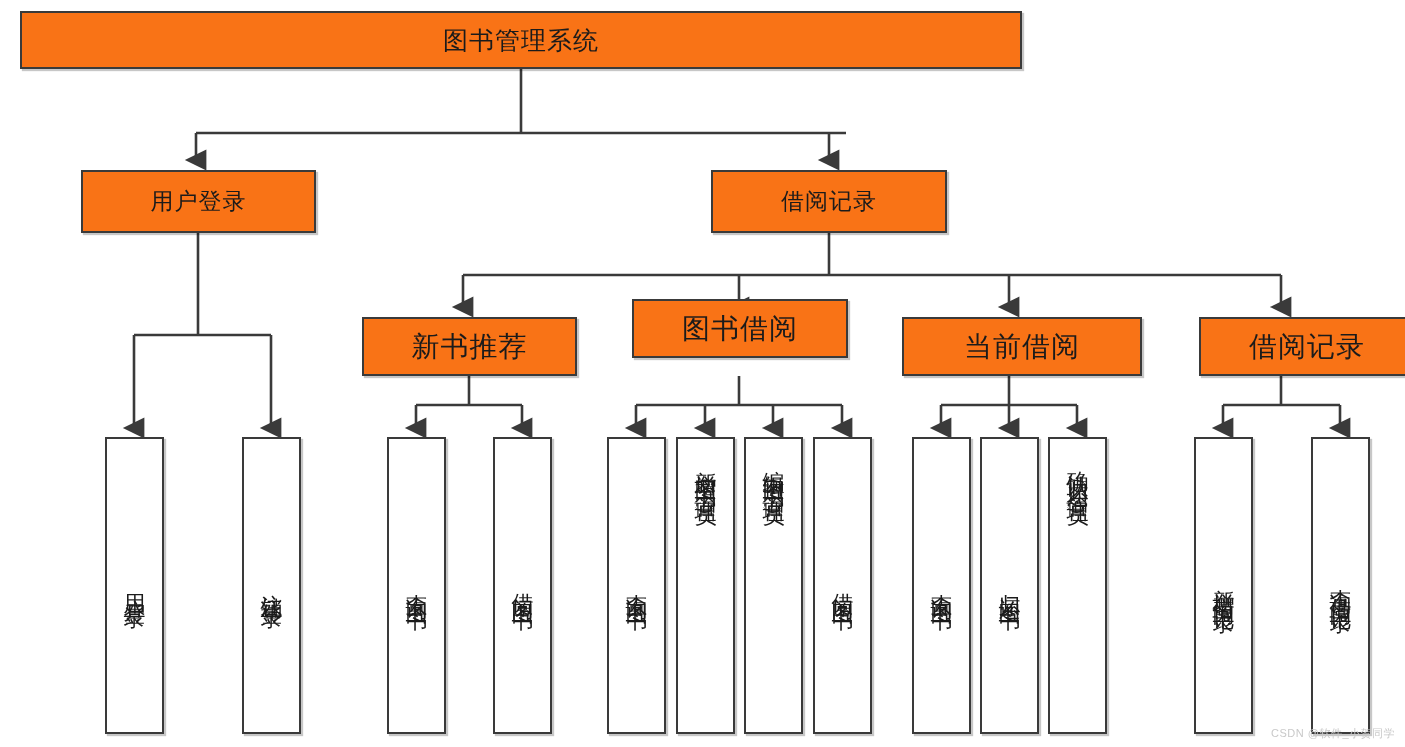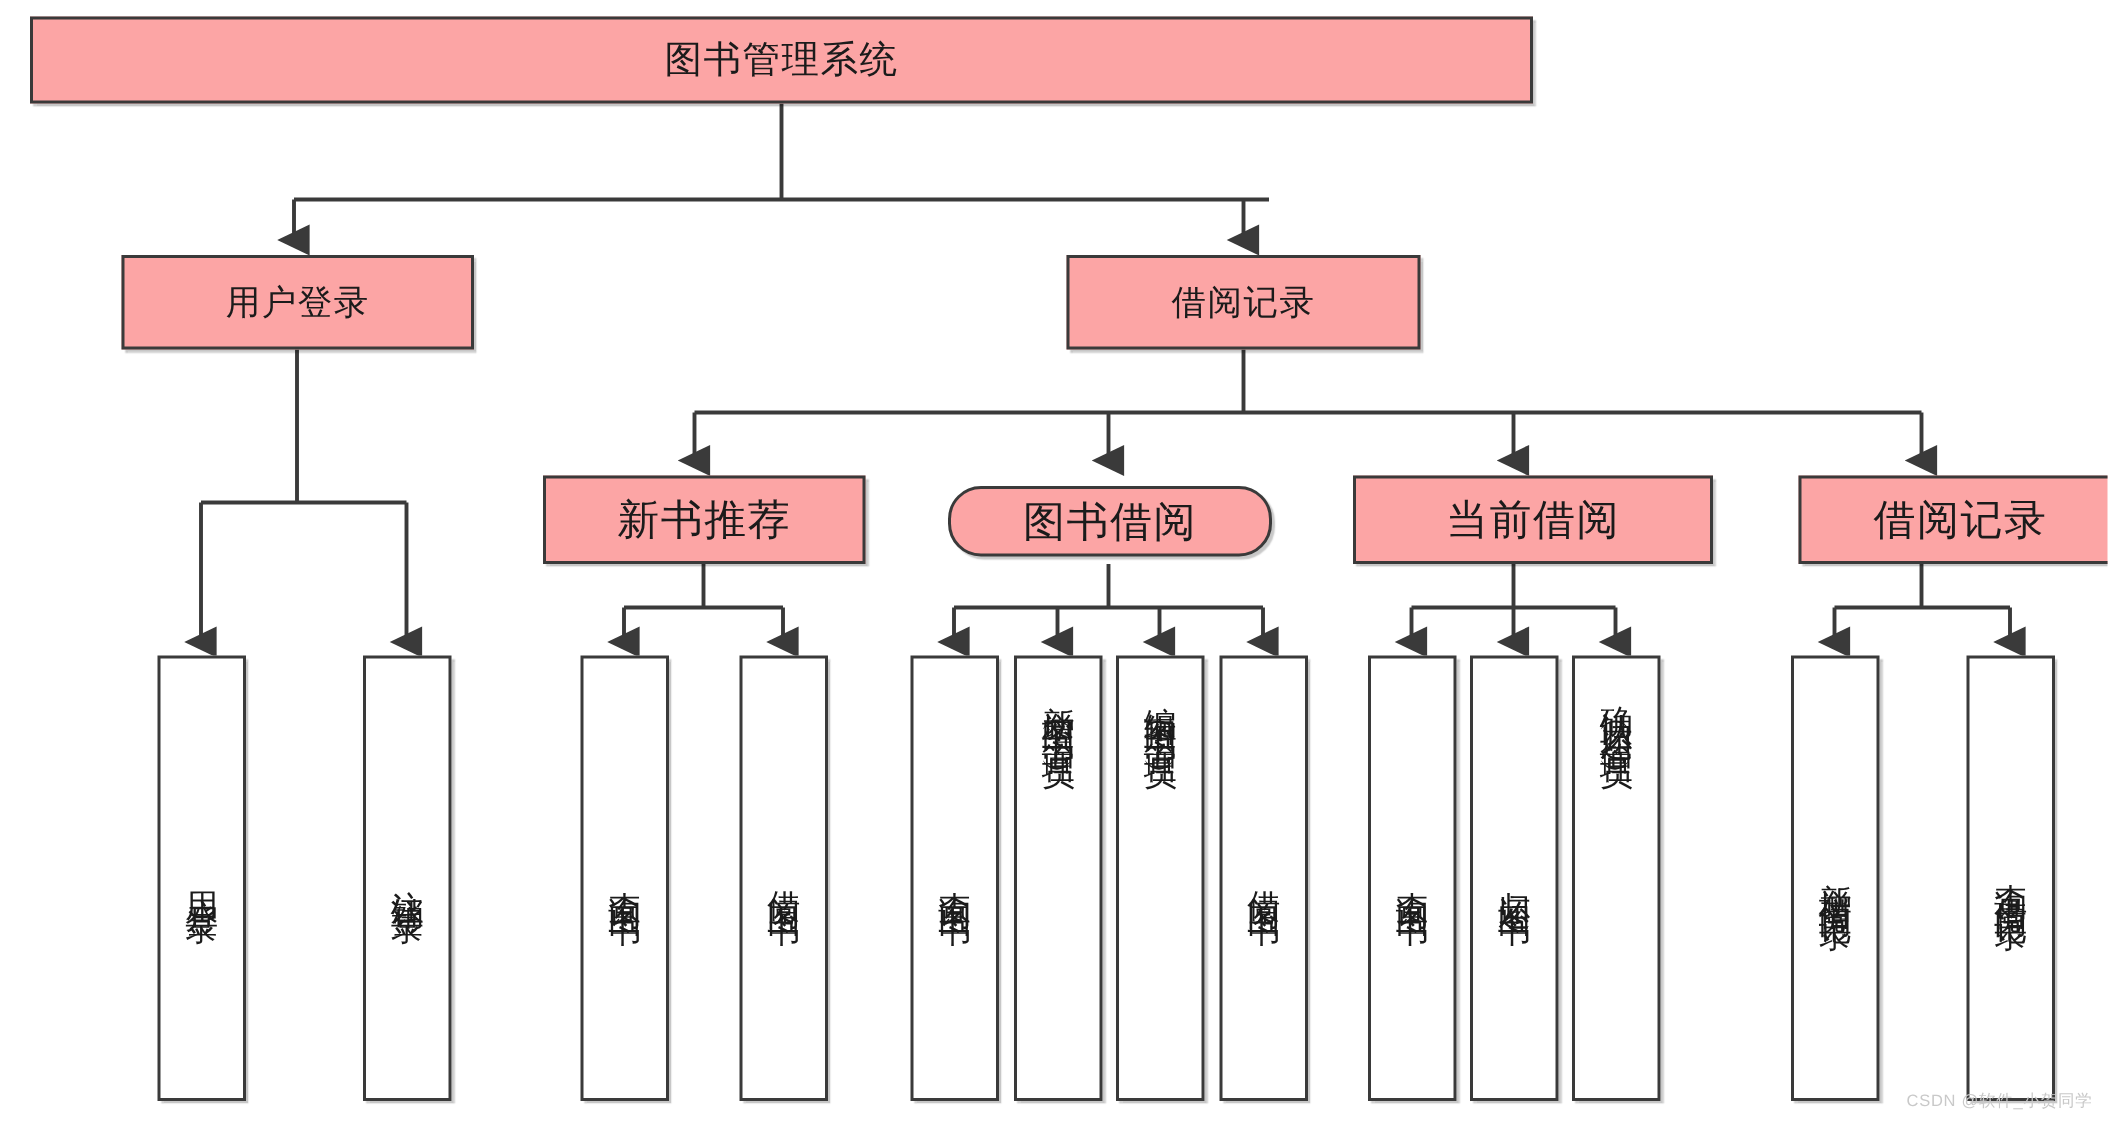--- a/index.html
+++ b/index.html
@@ -5,21 +5,21 @@
   html,body{margin:0;padding:0;background:#ffffff;}
   body{
     font-family:"Liberation Sans","DejaVu Sans",sans-serif;
     width:1405px;height:747px;overflow:hidden;position:relative;
   }
   #diagram-root{position:relative;width:1405px;height:747px;}
   svg#connectors{position:absolute;left:0;top:0;width:1405px;height:747px;}
 
   .node{
     position:absolute;
-    background:#fca5a5;
+    background:#f97316;
     border:2.5px solid #3a3a3a;
     box-shadow:2px 2px 1px rgba(0,0,0,0.22);
     box-sizing:border-box;
     display:flex;align-items:center;justify-content:center;
     color:#1b1b1b;
   }
   .node-label{
     white-space:nowrap;
     letter-spacing:1px;
     line-height:1.05;
@@ -120,21 +120,21 @@
   <div class="node level-2" style="left:81px;top:170px;width:235px;height:63px;">
     <span class="node-label">用户登录</span>
   </div>
   <div class="node level-2" style="left:711px;top:170px;width:236px;height:63px;">
     <span class="node-label">借阅记录</span>
   </div>
 
   <div class="node level-3" style="left:362px;top:317px;width:215px;height:59px;">
     <span class="node-label">新书推荐</span>
   </div>
-  <div class="node level-3" style="left:632px;top:324px;width:216px;height:47px;border-radius:22px;">
+  <div class="node level-3" style="left:632px;top:299px;width:216px;height:59px;">
     <span class="node-label">图书借阅</span>
   </div>
   <div class="node level-3" style="left:902px;top:317px;width:240px;height:59px;">
     <span class="node-label">当前借阅</span>
   </div>
   <div class="node level-3" style="left:1199px;top:317px;width:216px;height:59px;">
     <span class="node-label">借阅记录</span>
   </div>
 
   <div class="leaf center-v" style="left:105px;top:437px;width:59px;height:297px;">

